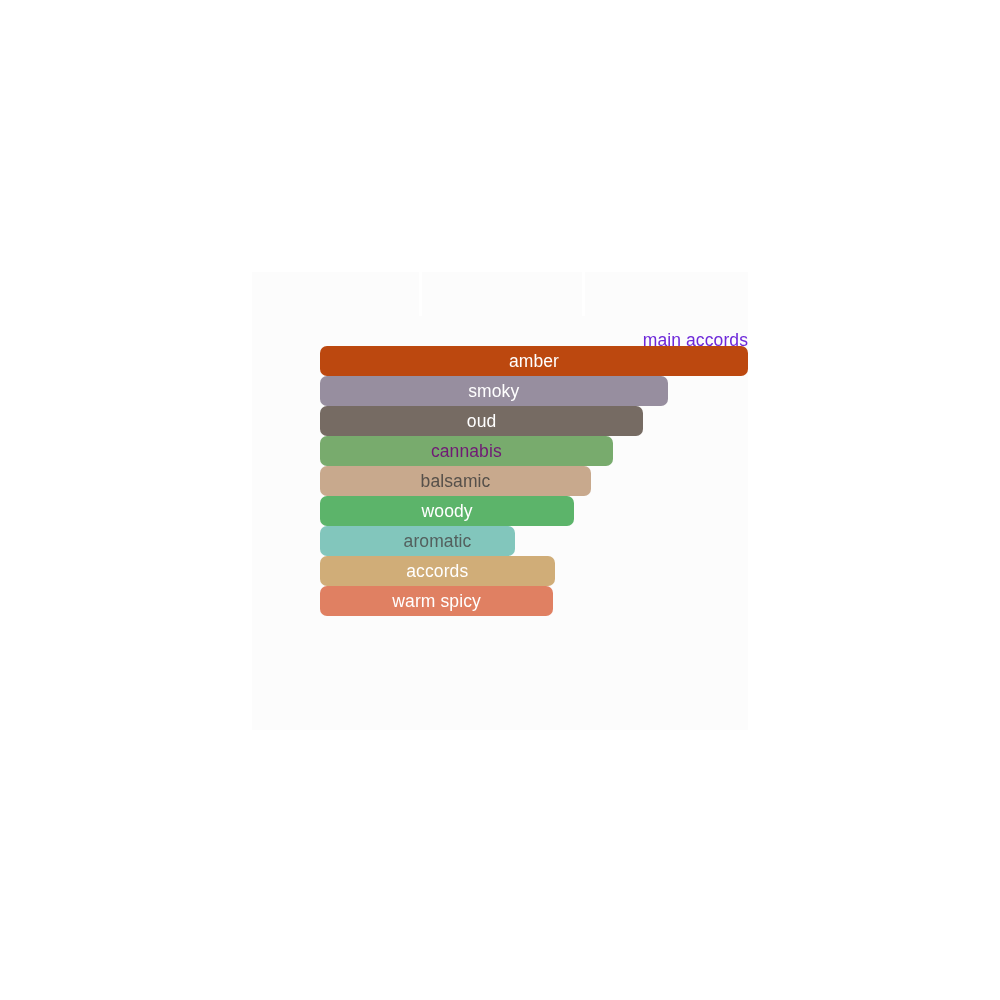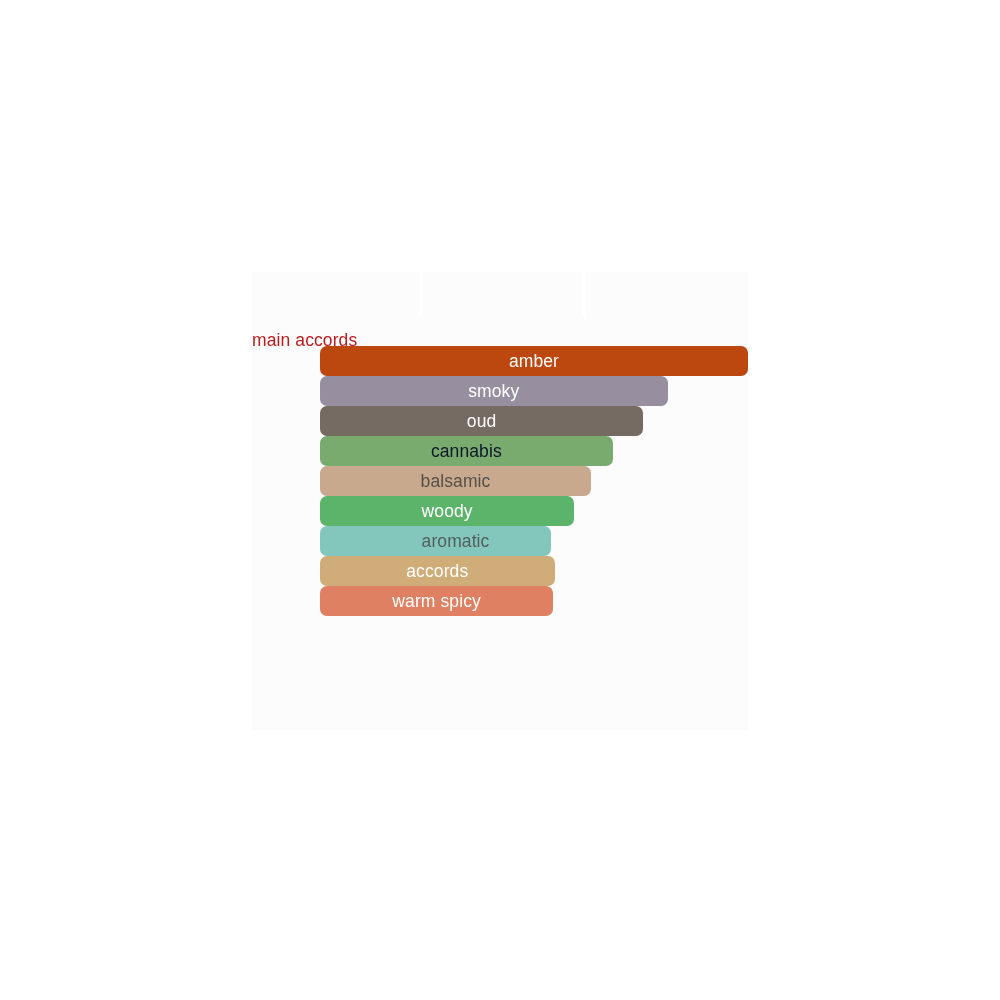--- a/index.html
+++ b/index.html
@@ -41,24 +41,24 @@
     top: 272px;
     width: 496px;
     height: 458px;
   }
 
   #accords-title {
     position: absolute;
     left: 0;
     top: 58px;
     width: 496px;
-    text-align: left;
+    text-align: right;
     font-size: 17.5px;
     line-height: 20px;
-    color: #b91c1c;
+    color: #6d28d9;
     letter-spacing: 0.1px;
   }
 
   #accords-bars {
     position: absolute;
     left: 68px;
     top: 74px;
     width: 428px;
   }
 
@@ -96,29 +96,29 @@
       <div class="accord-bar" style="width: 428px; background: rgb(188, 72, 15);">
         <span class="accord-label" style="color: rgb(255, 255, 255);">amber</span>
       </div>
       <div class="accord-bar" style="width: 347.54px; background: rgb(151, 142, 159);">
         <span class="accord-label" style="color: rgb(255, 255, 255); text-align: right;">smoky</span>
       </div>
       <div class="accord-bar" style="width: 323.14px; background: rgb(118, 107, 99);">
         <span class="accord-label" style="color: rgb(255, 255, 255);">oud</span>
       </div>
       <div class="accord-bar" style="width: 292.75px; background: rgb(120, 171, 109);">
-        <span class="accord-label" style="color: #0f172a;">cannabis</span>
+        <span class="accord-label" style="color: #701a75;">cannabis</span>
       </div>
       <div class="accord-bar" style="width: 271px; background: rgb(200, 169, 141);">
         <span class="accord-label" style="color: rgb(86, 80, 74);">balsamic</span>
       </div>
       <div class="accord-bar" style="width: 254.23px; background: rgb(92, 180, 106);">
         <span class="accord-label" style="color: rgb(255, 255, 255);">woody</span>
       </div>
-      <div class="accord-bar" style="width: 231px; background: rgb(130, 198, 188); padding-left: 40px;">
+      <div class="accord-bar" style="width: 195px; background: rgb(130, 198, 188); padding-left: 40px;">
         <span class="accord-label" style="color: rgb(83, 96, 94);">aromatic</span>
       </div>
       <div class="accord-bar" style="width: 234.54px; background: rgb(208, 173, 120);">
         <span class="accord-label" style="color: rgb(255, 255, 255);">accords</span>
       </div>
       <div class="accord-bar" style="width: 233.26px; background: rgb(224, 128, 98);">
         <span class="accord-label" style="color: rgb(255, 255, 255);">warm spicy</span>
       </div>
     </div>
 

